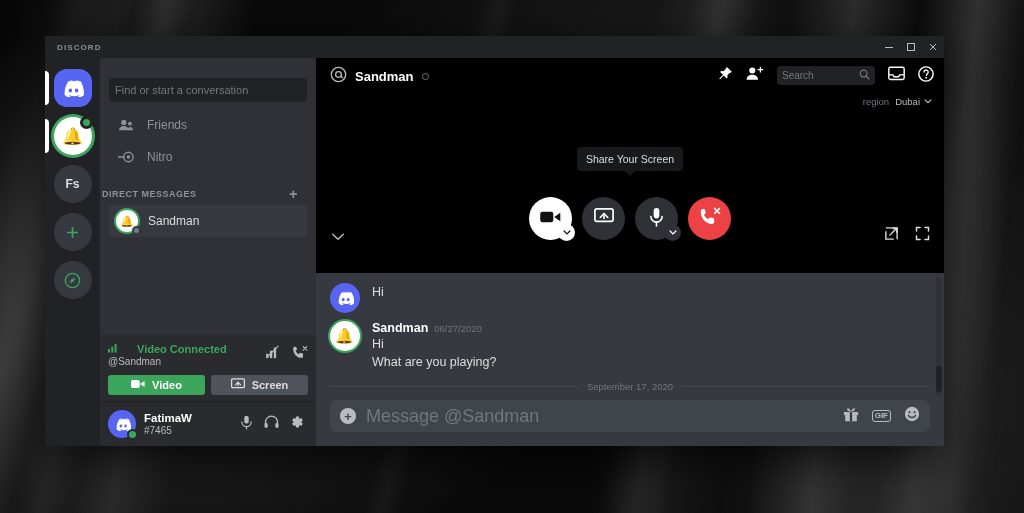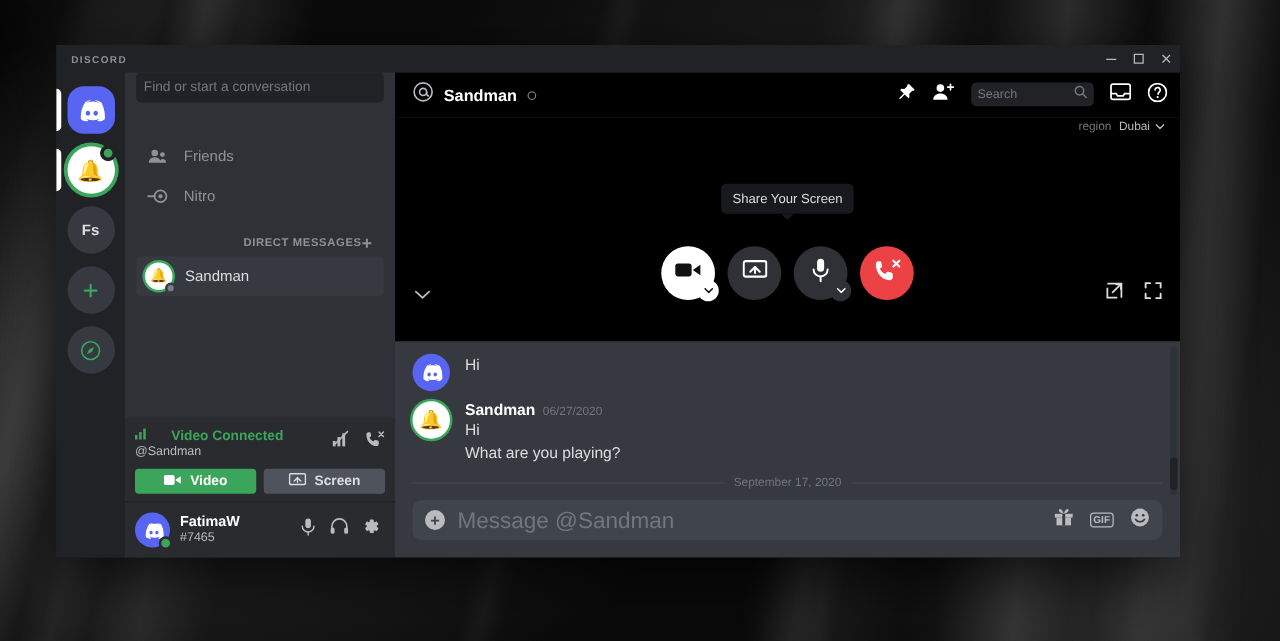--- a/index.html
+++ b/index.html
@@ -88,34 +88,34 @@
     background: #3ba55c; border: 3px solid #202225;
   }
   .bell { font-size: 17px; line-height: 1; }
 
   
   .channels {
     position: absolute; left: 55px; top: 22px; width: 216px; bottom: 0;
     background: #2f3136;
     display: flex; flex-direction: column;
   }
-  .search-wrap { height: 44px; display: flex; align-items: flex-start; padding: 0 9px; }
+  .search-wrap { height: 44px; display: flex; align-items: flex-end; padding: 0 9px; }
   .search-box {
     width: 100%; height: 24px; background: #202225; border-radius: 4px;
     display: flex; align-items: center; padding: 0 6px;
     color: #72767d; font-size: 11px;
   }
   .nav-list { padding: 7px 9px 0 9px; }
   .nav-item {
     height: 32px; display: flex; align-items: center; gap: 12px;
     padding: 0 8px; border-radius: 4px; color: #8e9297; font-size: 12px;
   }
   .nav-item .ico { width: 18px; display: flex; align-items: center; justify-content: center; }
   .dm-head {
-    display: flex; align-items: center; justify-content: flex-end;
+    display: flex; align-items: center; justify-content: space-between;
     padding: 14px 18px 4px 2px;
     color: #8e9297; font-size: 9px; font-weight: bold; letter-spacing: 0.5px;
   }
   .dm-plus { font-size: 14px; color: #8e9297; line-height: 1; }
   .dm-item {
     margin: 0 9px; height: 32px; border-radius: 4px;
     display: flex; align-items: center; gap: 10px; padding: 0 7px;
     background: #36393f; color: #dcddde; font-size: 12px;
   }
   .dm-ava {

